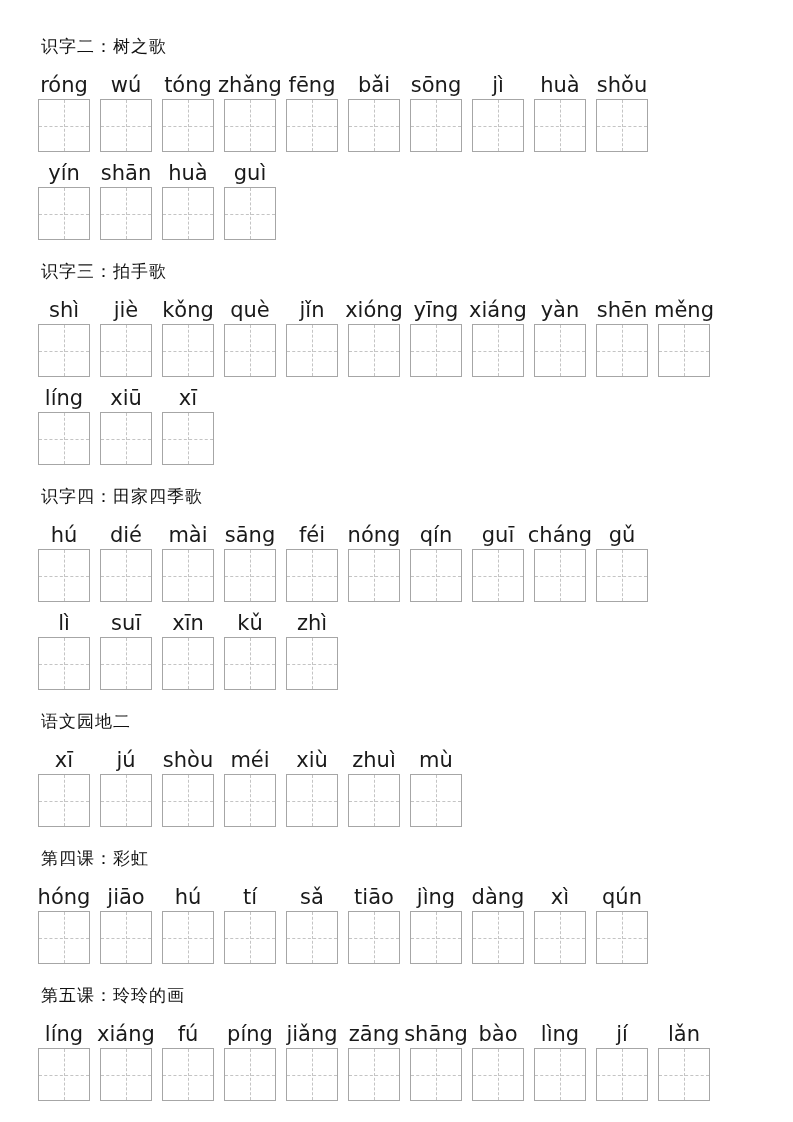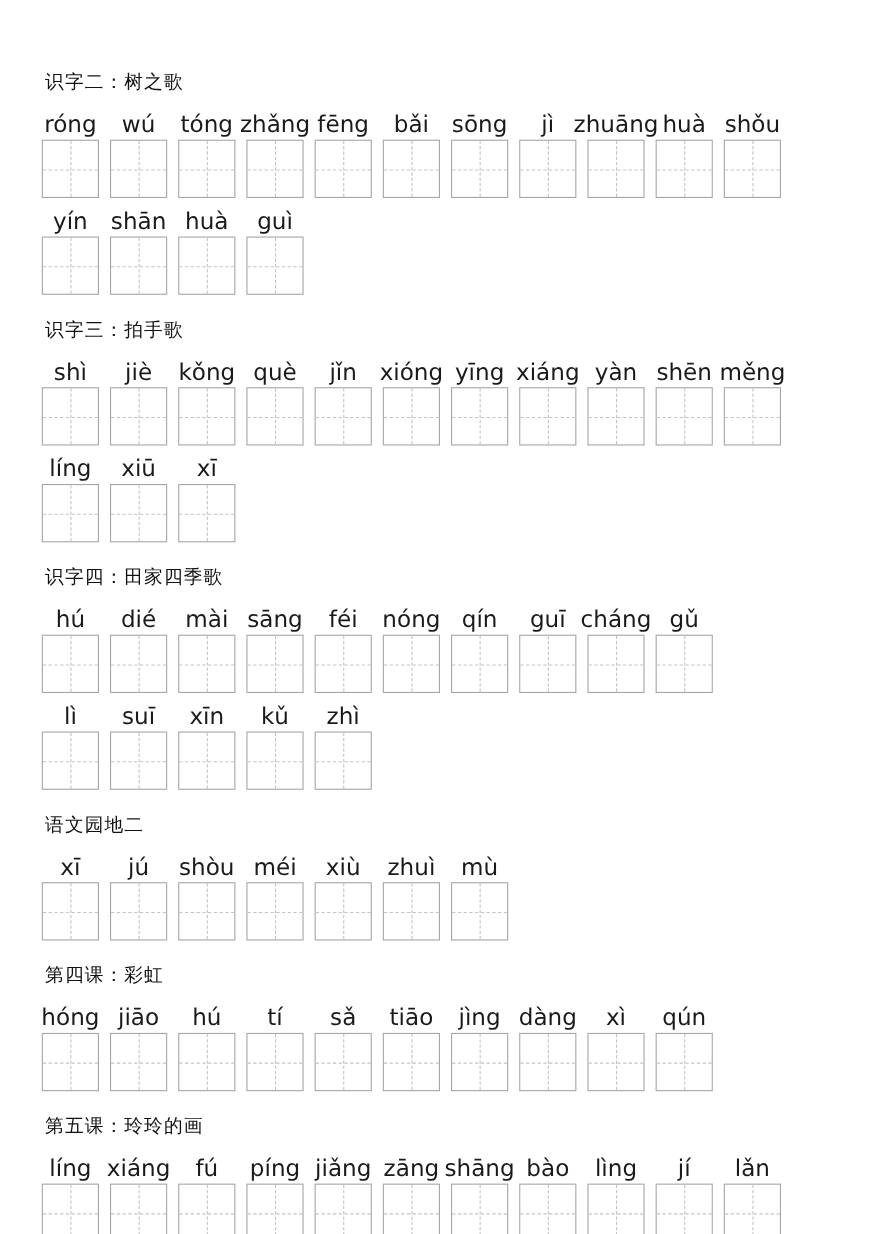--- a/index.html
+++ b/index.html
@@ -5,21 +5,21 @@
   html, body {
     margin: 0;
     padding: 0;
     background: #ffffff;
   }
   .page {
     position: relative;
     width: 793px;
     height: 1122px;
     box-sizing: border-box;
-    padding: 64px 38px 0 38px;
+    padding: 36px 38px 0 38px;
     background: #ffffff;
     font-family: "DejaVu Sans", sans-serif;
     color: #111111;
     overflow: hidden;
   }
   .section {
     margin-bottom: 21px;
   }
   .section-title {
     margin: 0 0 15px 3px;
@@ -109,24 +109,20 @@
         </div>
         <div class="cell">
           <div class="pinyin">sōng</div>
           <div class="tianzige"></div>
         </div>
         <div class="cell">
           <div class="pinyin">jì</div>
           <div class="tianzige"></div>
         </div>
         <div class="cell">
-          <div class="pinyin">zhuāng</div>
-          <div class="tianzige"></div>
-        </div>
-        <div class="cell">
           <div class="pinyin">huà</div>
           <div class="tianzige"></div>
         </div>
         <div class="cell">
           <div class="pinyin">shǒu</div>
           <div class="tianzige"></div>
         </div>
       </div>
       <div class="row">
         <div class="cell">

